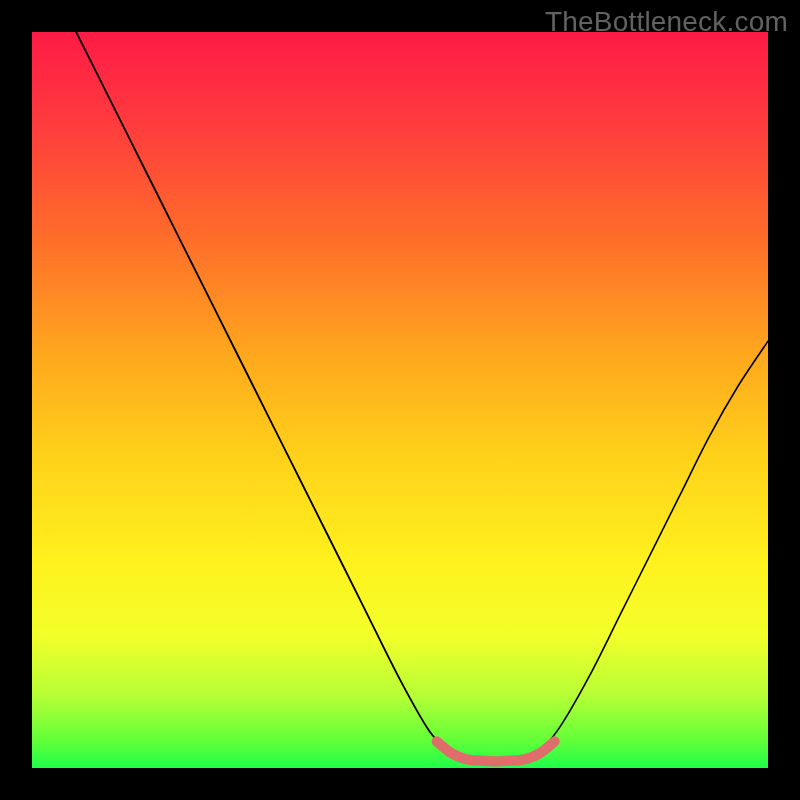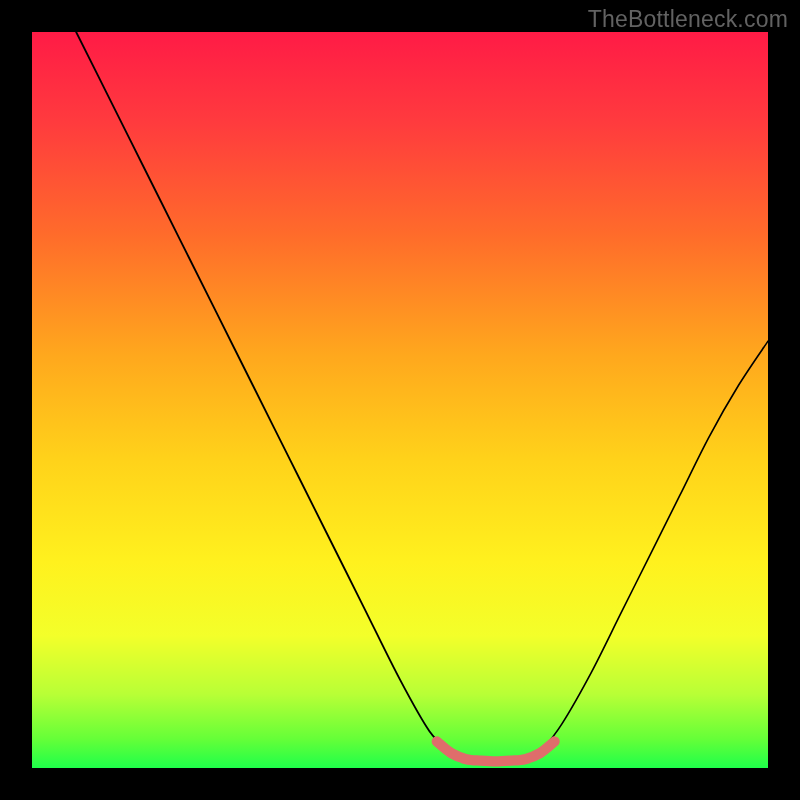--- a/index.html
+++ b/index.html
@@ -42,21 +42,21 @@
   .curves {
     position: absolute;
     left: 0; top: 0;
     width: 736px; height: 736px;
   }
   .watermark {
     position: absolute;
     top: 6px;
     right: 12px;
     color: #626262;
-    font-size: 23px;
+    font-size: 28px;
     letter-spacing: 0.2px;
   }
 </style>
 </head>
 <body>
 
 <div class="frame">
   <div class="watermark">TheBottleneck.com</div>
 
   <div class="plot">

